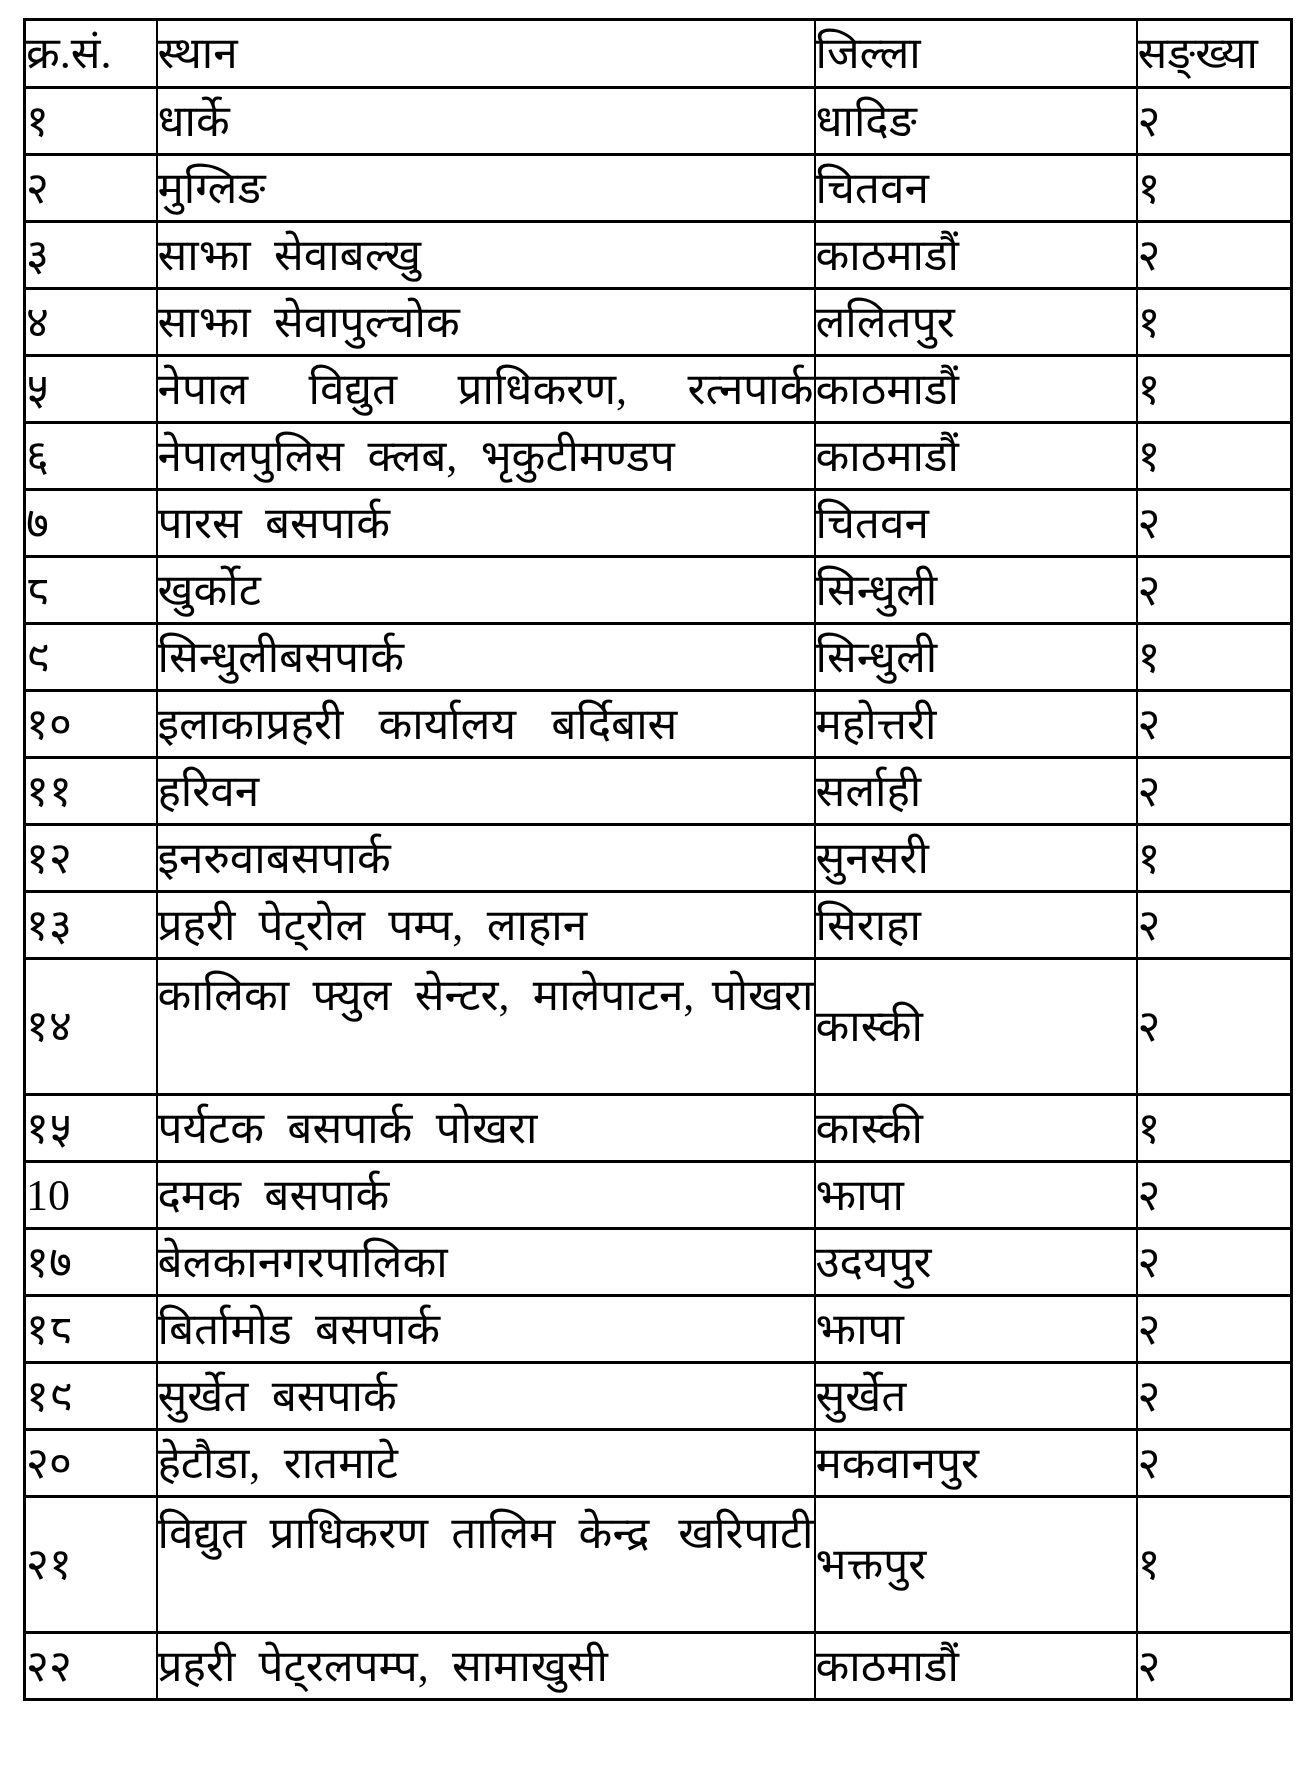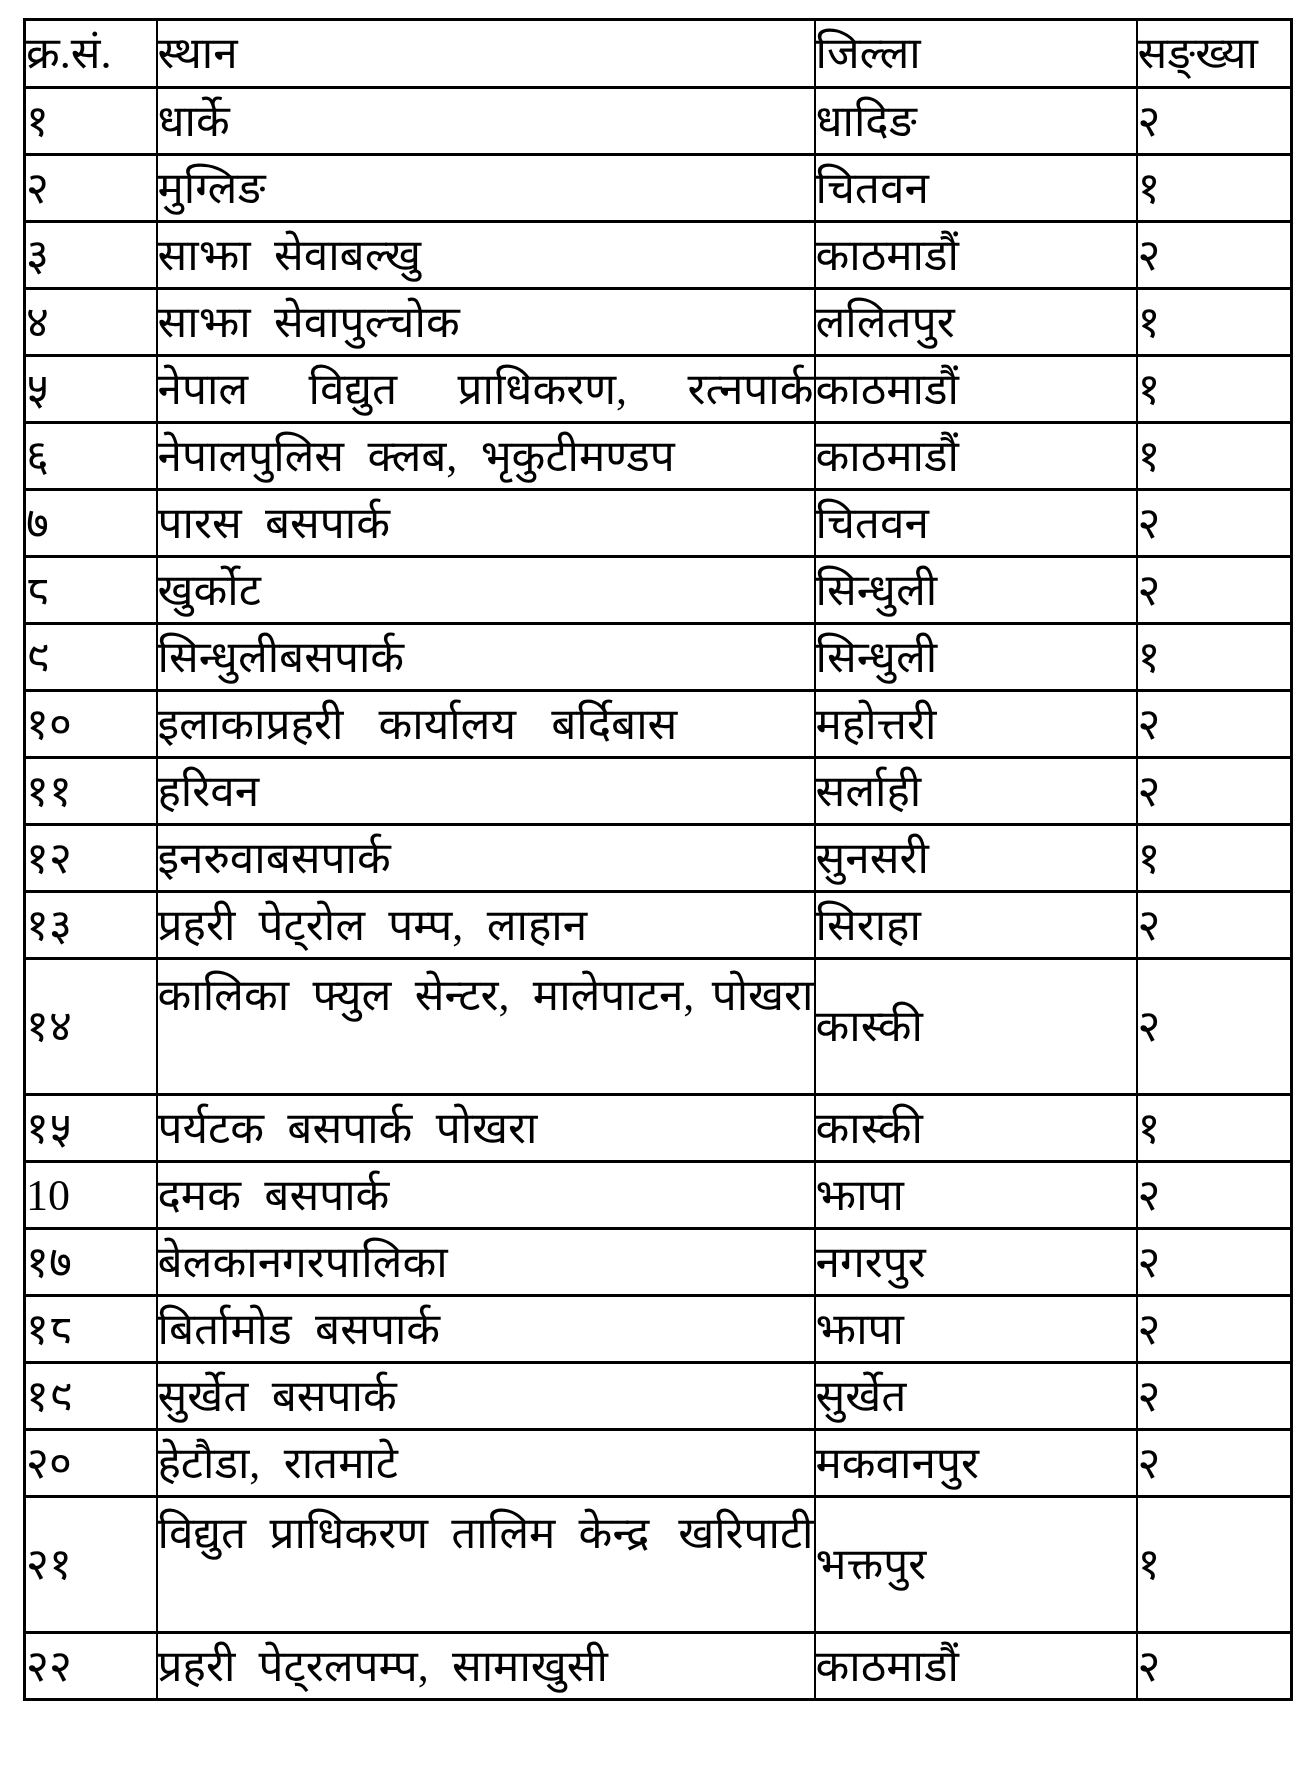--- a/index.html
+++ b/index.html
@@ -193,21 +193,21 @@
     </tr>
     <tr class="data-row">
       <td class="sn">10</td>
       <td class="loc">दमक बसपार्क</td>
       <td class="dist">झापा</td>
       <td class="cnt">२</td>
     </tr>
     <tr class="data-row">
       <td class="sn">१७</td>
       <td class="loc">बेलकानगरपालिका</td>
-      <td class="dist">नगरपुर</td>
+      <td class="dist">उदयपुर</td>
       <td class="cnt">२</td>
     </tr>
     <tr class="data-row">
       <td class="sn">१८</td>
       <td class="loc">बिर्तामोड बसपार्क</td>
       <td class="dist">झापा</td>
       <td class="cnt">२</td>
     </tr>
     <tr class="data-row">
       <td class="sn">१९</td>

